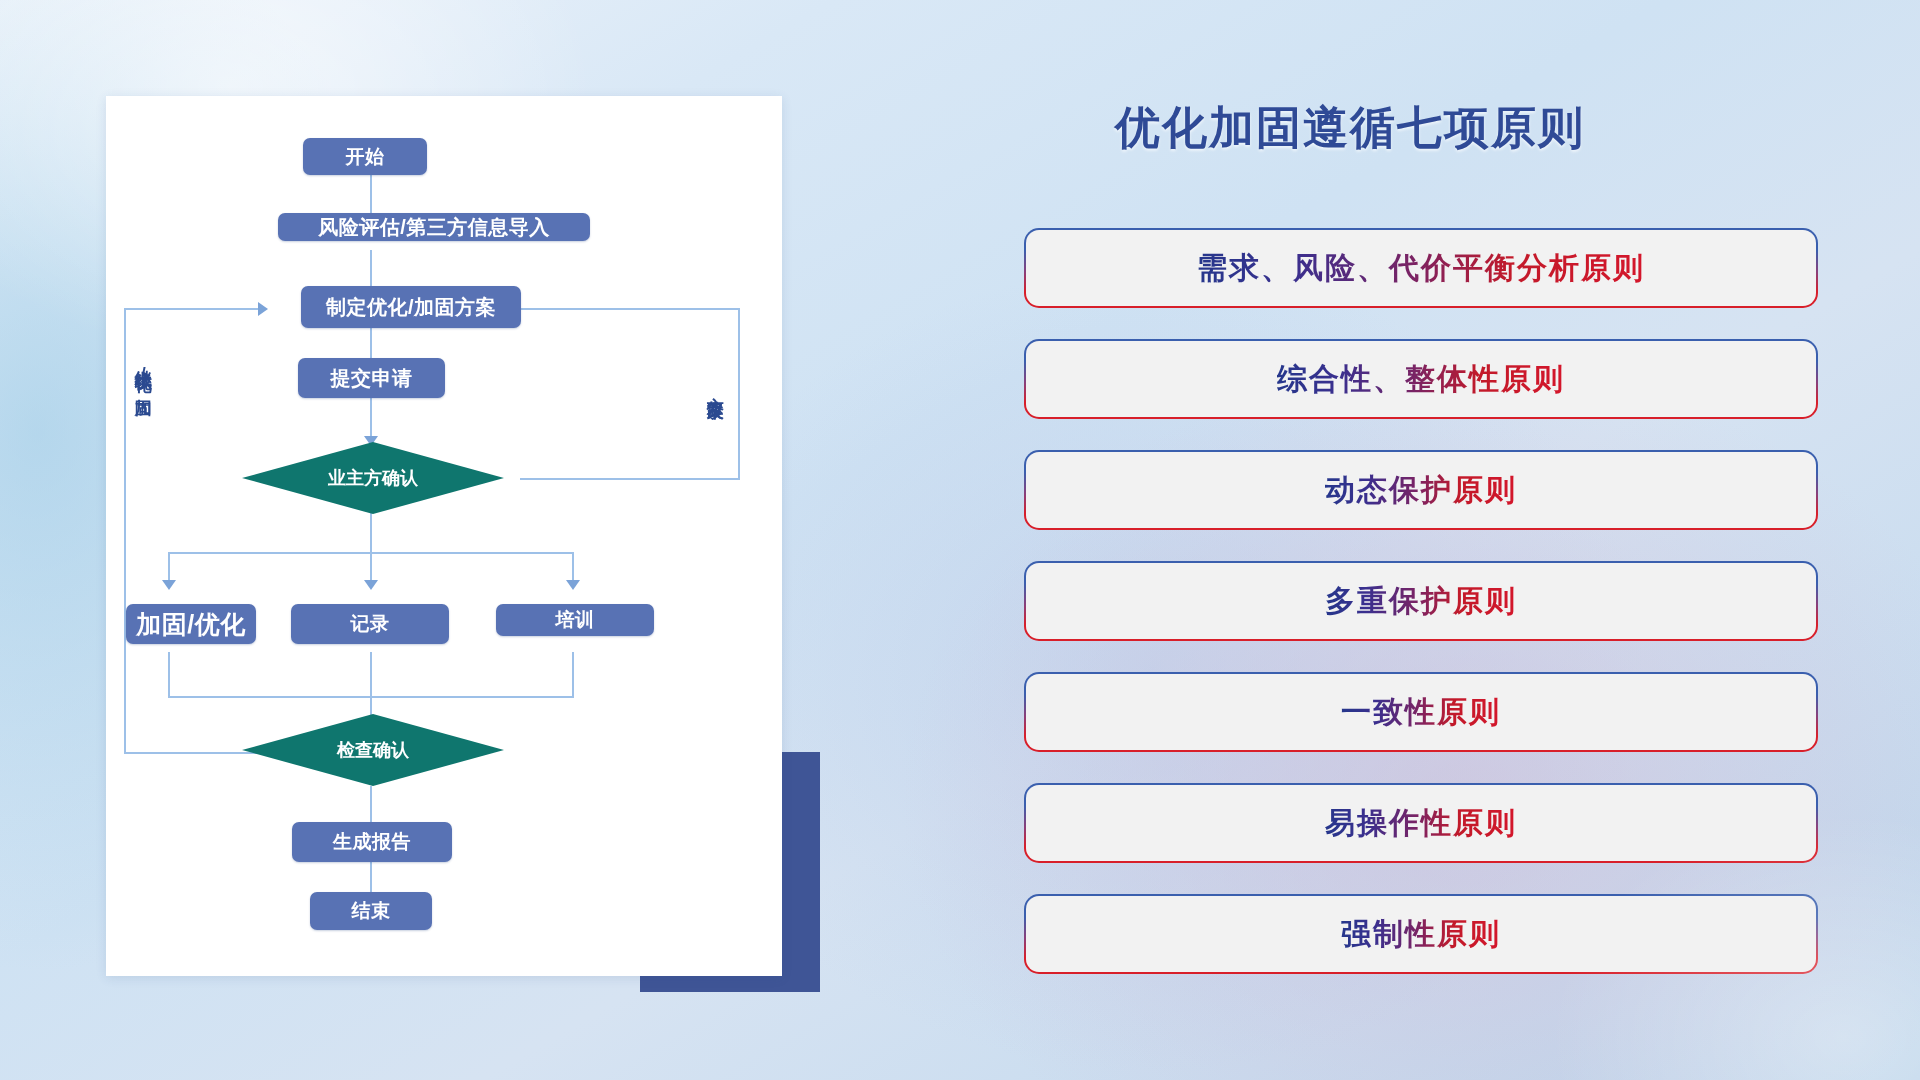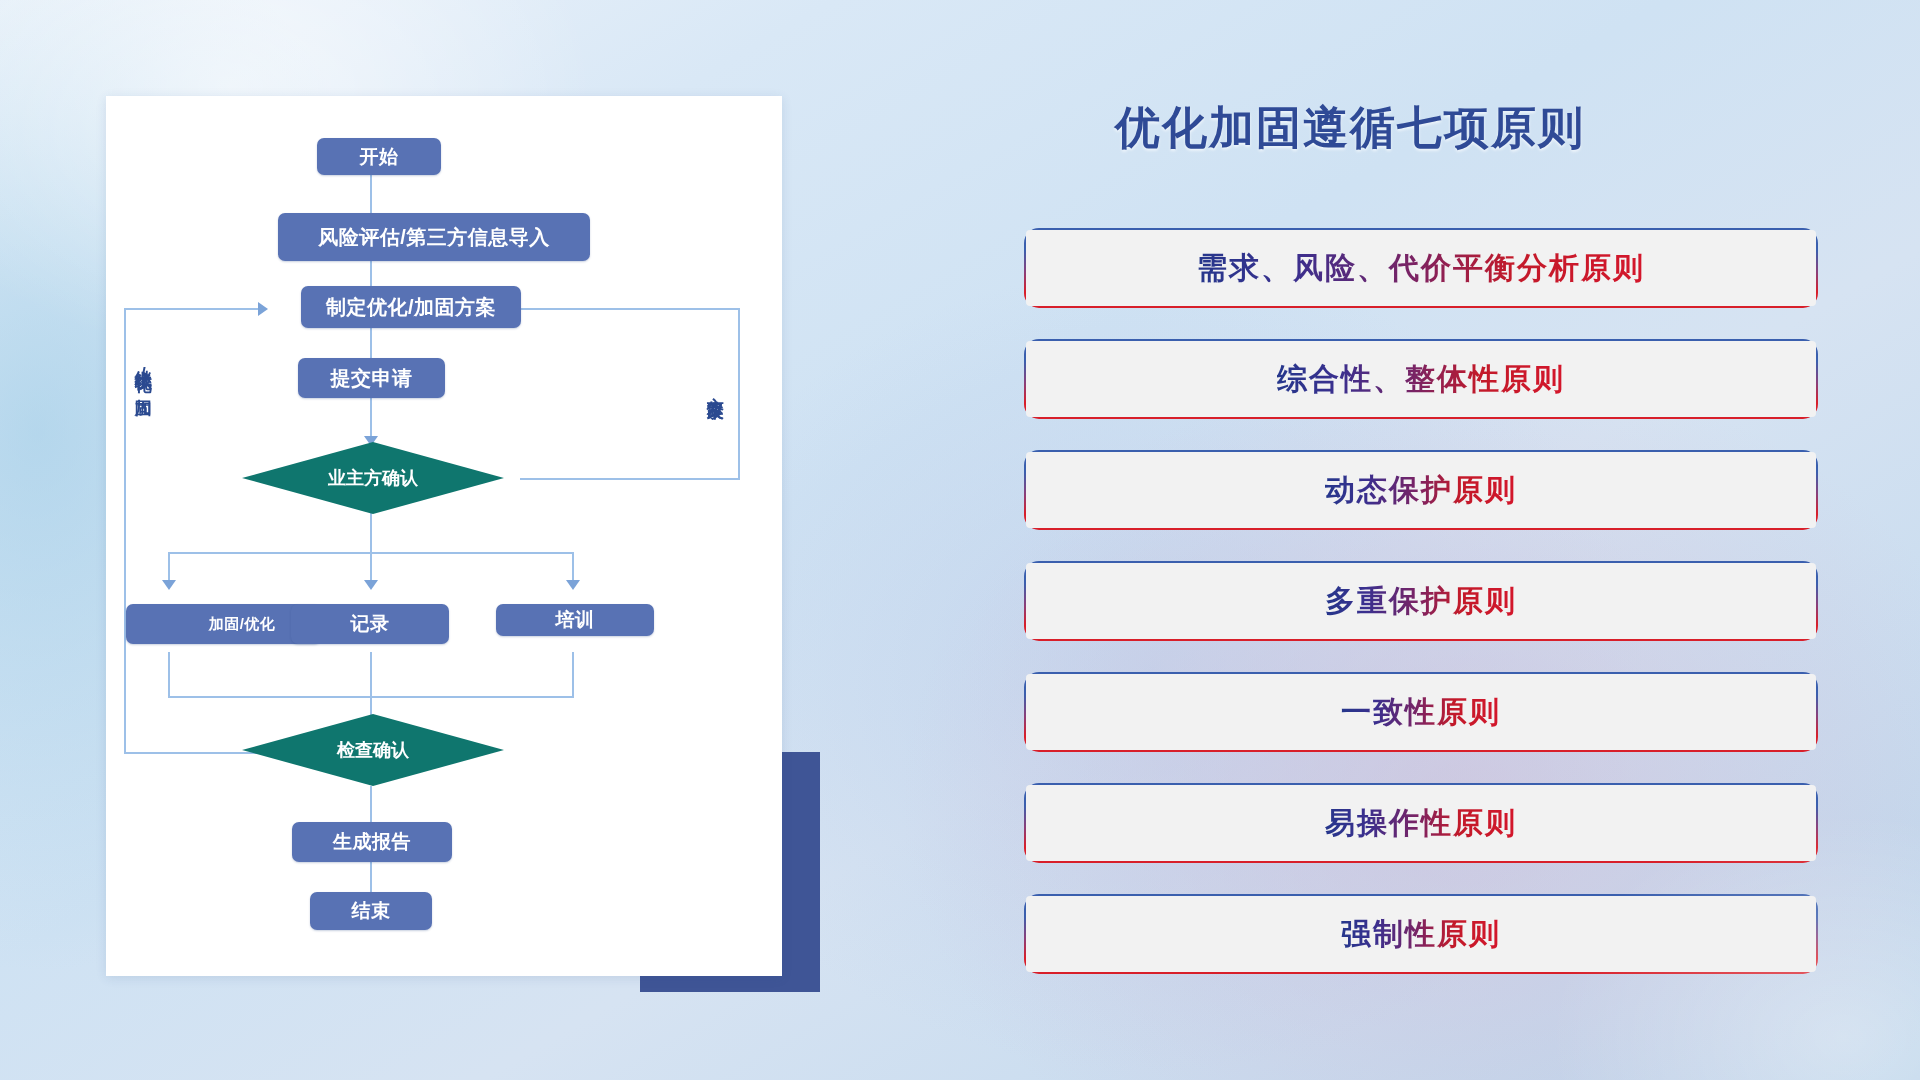--- a/index.html
+++ b/index.html
@@ -76,21 +76,21 @@
     position:absolute;left:0;top:8px;width:660px;
     text-align:center;
     font-size:45px;font-weight:bold;letter-spacing:2px;
     color:#2f4a96;
     text-shadow:0 2px 3px rgba(255,255,255,.65);
   }
   .cards{position:absolute;left:6px;top:140px;width:790px;}
   .pcard{
     position:relative;
     height:76px;margin-bottom:35px;
-    border-radius:4px;
+    border-radius:13px;
     background:#f2f2f2;
     display:flex;align-items:center;justify-content:center;
   }
   .pcard::before{
     content:"";position:absolute;inset:-2px;border-radius:15px;
     background:linear-gradient(to bottom,#3a5fae 0%,#3a5fae 28%,#8a3f7a 55%,#d81f2a 80%,#d81f2a 100%);
     z-index:-1;
   }
   .pcard-txt{
     font-size:30px;font-weight:bold;letter-spacing:2px;
@@ -144,31 +144,31 @@
     <div class="ln lnh" style="left:62px;top:600px;width:406px;"></div>
     <div class="ln lnv" style="left:264px;top:556px;height:72px;"></div>
     <div class="arrow-d" style="left:258px;top:624px;"></div>
 
     <div class="ln lnv" style="left:264px;top:690px;height:44px;"></div>
     <div class="arrow-d" style="left:258px;top:730px;"></div>
 
     <div class="ln lnv" style="left:264px;top:764px;height:40px;"></div>
     <div class="arrow-d" style="left:258px;top:800px;"></div>
 
-    <div class="node" style="left:211px;top:42px;width:124px;height:37px;font-size:19px;">开始</div>
-
-    <div class="node" style="left:172px;top:117px;width:312px;height:48px;font-size:20px;">风险评估/第三方信息导入</div>
+    <div class="node" style="left:197px;top:42px;width:124px;height:37px;font-size:19px;">开始</div>
+
+    <div class="node" style="left:172px;top:117px;width:312px;height:28px;font-size:20px;">风险评估/第三方信息导入</div>
 
     <div class="node" style="left:195px;top:190px;width:220px;height:42px;font-size:20px;">制定优化/加固方案</div>
 
     <div class="node" style="left:192px;top:262px;width:147px;height:40px;font-size:20px;">提交申请</div>
 
     <div class="diamond" style="left:136px;top:346px;width:262px;height:72px;font-size:18px;">业主方确认</div>
 
-    <div class="node" style="left:20px;top:508px;width:158px;height:40px;font-size:15px;padding-left:37px;">加固/优化</div>
+    <div class="node" style="left:20px;top:508px;width:130px;height:40px;font-size:25px;">加固/优化</div>
 
     <div class="node" style="left:185px;top:508px;width:158px;height:40px;font-size:19px;">记录</div>
 
     <div class="node" style="left:390px;top:508px;width:158px;height:32px;font-size:19px;text-align:right;">培训</div>
 
     <div class="diamond" style="left:136px;top:618px;width:262px;height:72px;font-size:18px;">检查确认</div>
 
     <div class="node" style="left:186px;top:726px;width:160px;height:40px;font-size:19px;">生成报告</div>
 
     <div class="node" style="left:204px;top:796px;width:122px;height:38px;font-size:19px;">结束</div>

